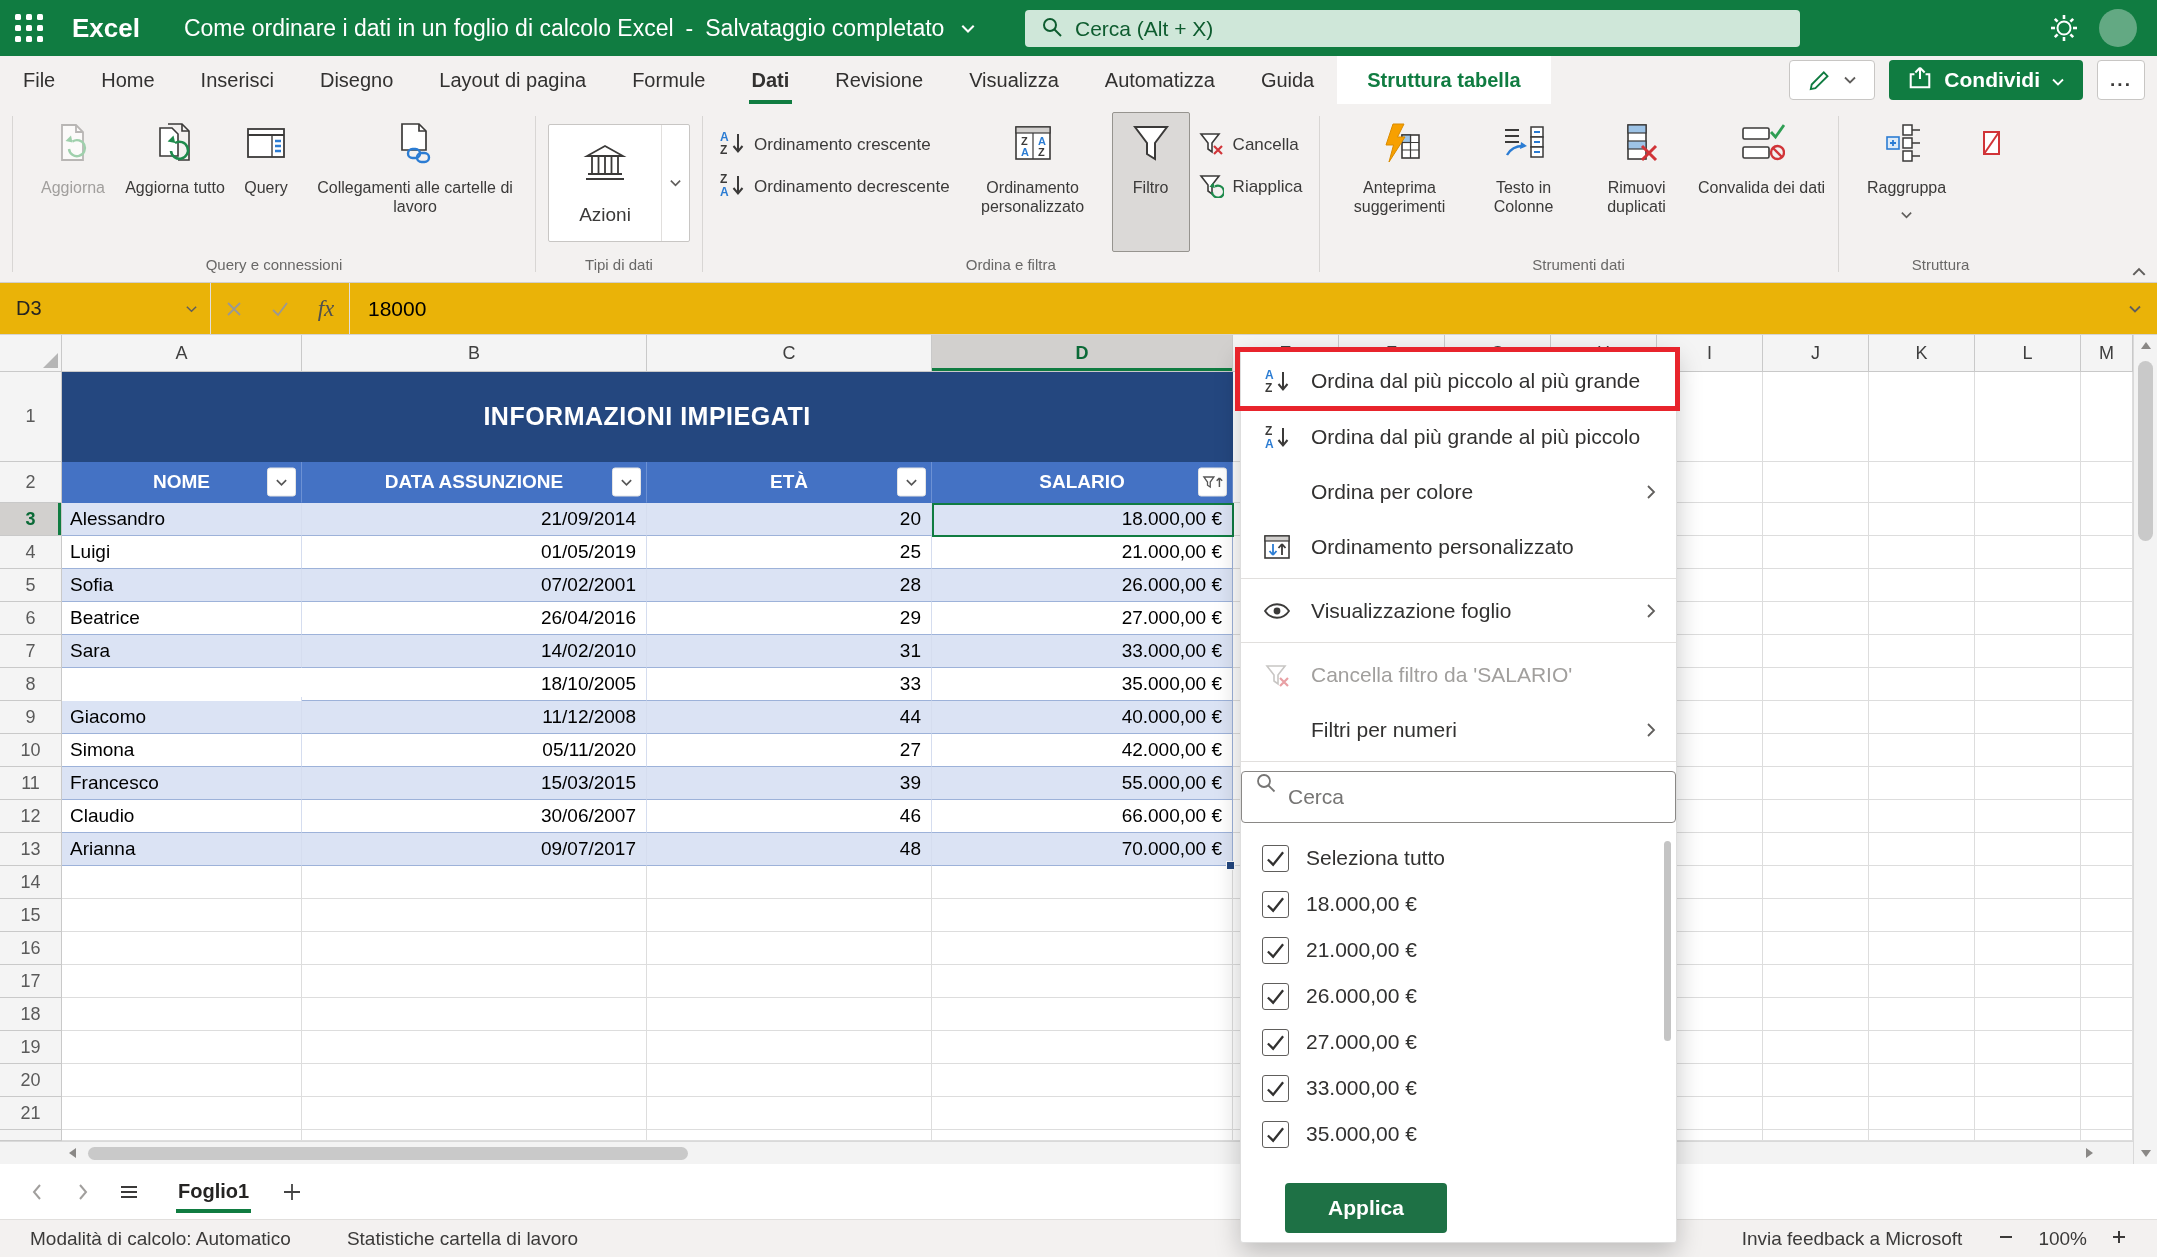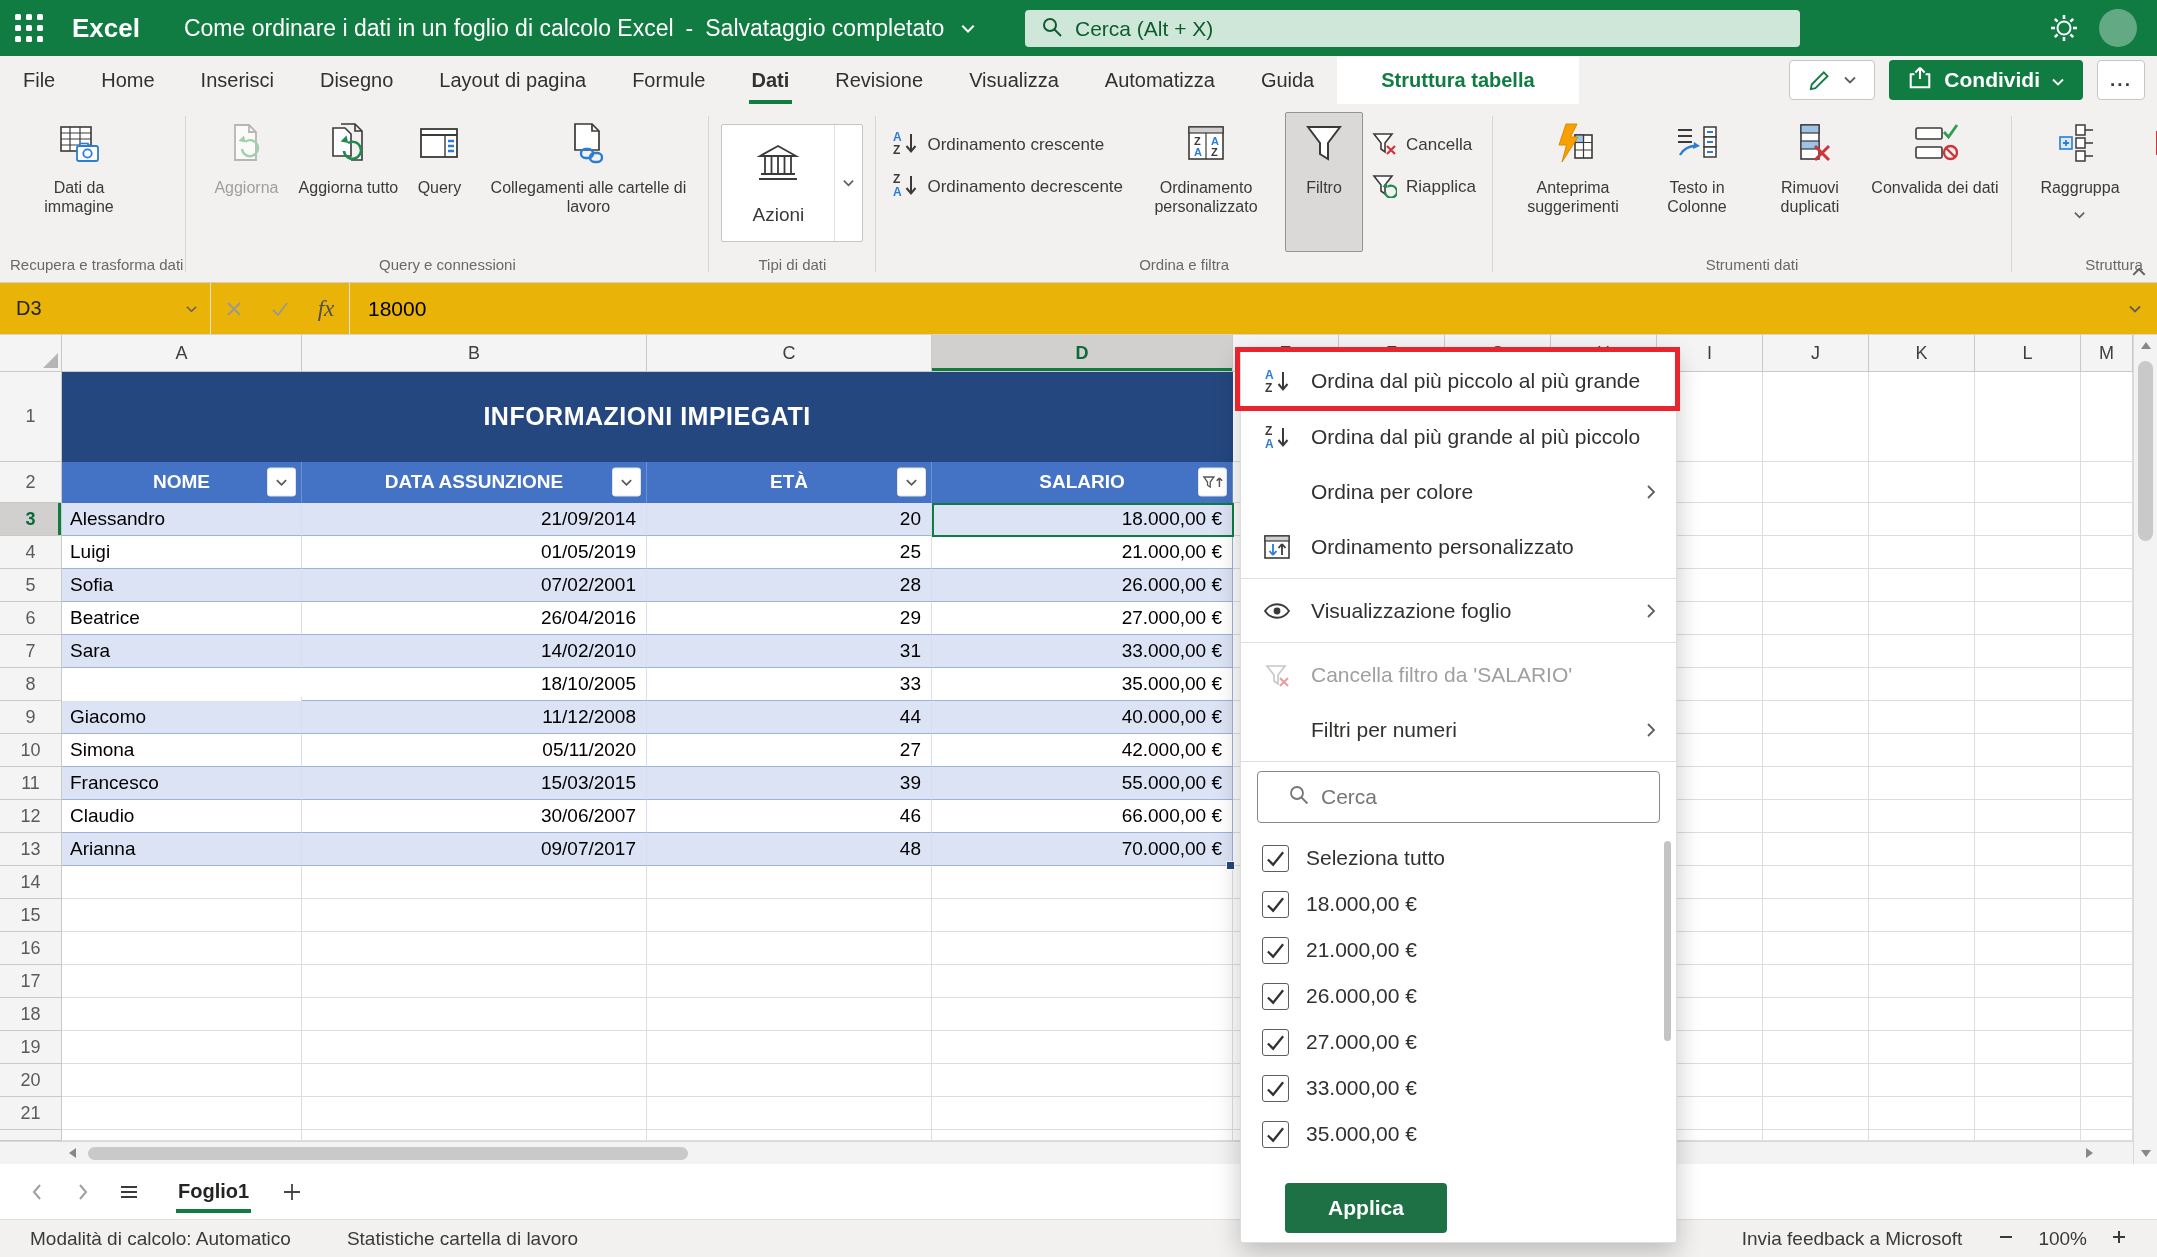--- a/index.html
+++ b/index.html
@@ -19,21 +19,21 @@
   .searchbox input{flex:1;background:transparent;border:none;outline:none;font-size:21px;color:#0E5C2F;font-family:inherit}
   .searchbox input::placeholder{color:#0E5C2F}
   .gear{position:absolute;right:78px;top:13px;cursor:pointer;display:flex}
   .avatar{position:absolute;right:20px;top:9px;width:38px;height:38px;border-radius:50%;background:rgba(255,255,255,.35)}
   
   .tabrow{position:absolute;top:56px;left:0;width:100%;height:48px;background:#F3F1F0;display:flex;align-items:stretch}
   #tabs{display:flex;align-items:stretch}
   .tab{padding:0 23px;display:flex;align-items:center;font-size:20px;color:#323130;position:relative;cursor:pointer;white-space:nowrap}
   .tab.active{font-weight:bold}
   .tab.active::after{content:"";position:absolute;left:20px;right:20px;bottom:0;height:4px;background:#107C41}
-  .tab.ctx{background:#fff;color:#107C41;font-weight:600;padding:0 44px}
+  .tab.ctx{background:#fff;color:#107C41;font-weight:600;padding:0 30px}
   .tabctrls{margin-left:auto;display:flex;align-items:center;gap:14px;padding-right:12px}
   .penbtn{width:86px;height:40px;background:#fff;border:1px solid #C8C6C4;border-radius:4px;display:flex;align-items:center;justify-content:center;gap:9px;cursor:pointer;color:#605E5C}
   .sharebtn{height:40px;background:#107C41;color:#fff;border-radius:4px;display:flex;align-items:center;gap:11px;padding:0 18px;font-size:21px;font-weight:600;cursor:pointer}
   .morebtn{width:48px;height:40px;background:#fff;border:1px solid #C8C6C4;border-radius:4px;display:flex;align-items:center;justify-content:center;cursor:pointer;color:#3B3A39;font-size:19px;letter-spacing:2px;font-weight:bold}
   
   .ribbon{position:absolute;top:104px;left:0;width:100%;height:179px;background:#F3F1F0;border-bottom:1px solid #D2D0CE;overflow:hidden}
   #ribbon-groups{display:flex;height:100%;padding-left:10px}
   .rgroup{display:flex;flex-direction:column;height:100%}
   .rbody{flex:1;display:flex;align-items:flex-start;padding:8px 10px 0;gap:4px}
   .rglabel{height:28px;text-align:center;font-size:15px;color:#696867;line-height:22px;white-space:nowrap}
@@ -105,21 +105,21 @@
   .zoomctl{display:flex;align-items:center;gap:24px}
   
   .fmenu{position:absolute;left:1240px;top:348px;width:437px;height:895px;background:#fff;border:1px solid #DEDEDE;border-radius:3px;
          box-shadow:0 10px 26px rgba(0,0,0,.22);z-index:20;padding-top:4px}
   .mitem{height:55px;display:flex;align-items:center;padding:0 18px;gap:16px;font-size:21px;color:#323130;cursor:pointer}
   .mitem.first{height:56px}
   .mitem.disabled{color:#A19F9D;cursor:default}
   .mic{width:36px;display:flex;justify-content:center;flex:none}
   .sub{margin-left:auto;color:#605E5C;display:flex}
   .mdiv{height:1px;background:#E1DFDD;margin:4px 0}
-  .msearch{margin:9px 16px 0;height:52px;border:1px solid #8A8886;border-radius:4px;display:flex;align-items:center;padding:0 30px;gap:11px;color:#605E5C}
+  .msearch{margin:9px 0 0;height:52px;border:1px solid #8A8886;border-radius:4px;display:flex;padding:0 13px;gap:11px;color:#605E5C}
   .msearch input{flex:1;border:none;outline:none;font-size:21px;color:#323130;font-family:inherit}
   .msearch input::placeholder{color:#767574}
   .mlist{margin-top:12px}
   .mrow{height:46px;display:flex;align-items:center;gap:17px;padding:0 21px;font-size:21px;color:#323130;cursor:pointer}
   .cbx{width:27px;height:27px;border:1.5px solid #605E5C;border-radius:3px;background:#fff;display:flex;align-items:center;justify-content:center;flex:none}
   .mscroll{position:absolute;right:5px;top:492px;width:7px;height:200px;background:#C4C4C4;border-radius:4px;cursor:pointer}
   .applybtn{margin:26px 0 0 44px;width:162px;height:50px;background:#1E7145;color:#fff;font-size:21px;font-weight:600;border:none;border-radius:4px;
             display:flex;align-items:center;justify-content:center;cursor:pointer;font-family:inherit}
   .redbox{position:absolute;left:1235px;top:347px;width:445px;height:64px;border:5px solid #E8242C;z-index:30;pointer-events:none}
 </style>
@@ -215,35 +215,20 @@
             </svg></span>
       </div>
       <div class="morebtn">
         <span>...</span>
       </div>
     </div>
   </nav>
 
   <section class="ribbon">
     <div id="ribbon-groups">
-        <div class="rgroup">
-          <div class="rbody">
-            <div class="rbtn-big" style="width: 118px;">
-              <span class="icn"><svg width="46" height="46" viewBox="0 0 46 46">
-                  <rect x="5" y="7" width="30" height="24" fill="#fff" stroke="#3B3A39" stroke-width="1.6"></rect>
-                  <path d="M5 13 H35 M5 19 H35 M5 25 H35 M14 7 V31 M24 7 V31" stroke="#3B3A39" stroke-width="1.2" fill="none"></path>
-                  <rect x="24" y="23.5" width="8" height="5" fill="#fff" stroke="#2B7CD3" stroke-width="1.6"></rect>
-                  <rect x="21" y="26" width="21" height="15" rx="2" fill="#fff" stroke="#2B7CD3" stroke-width="1.8"></rect>
-                  <circle cx="31.5" cy="33.5" r="4.2" fill="none" stroke="#2B7CD3" stroke-width="1.8"></circle>
-                </svg></span>
-              <span class="lbl">Dati da immagine</span>
-            </div>
-          </div>
-          <div class="rglabel">Recupera e trasforma dati</div>
-        </div>
         <div class="rdiv"></div>
         <div class="rgroup">
           <div class="rbody">
             <div class="rbtn-big disabled" style="width: 96px;">
               <span class="icn"><svg width="46" height="46" viewBox="0 0 46 46">
                   <path d="M12 5 H26 L33 12 V40 H12 Z" fill="#FBFAF9" stroke="#B8B6B4" stroke-width="1.8"></path>
                   <path d="M26 5 V12 H33" fill="none" stroke="#B8B6B4" stroke-width="1.8"></path>
                   <path d="M19 29 a8 8 0 1 0 3.5 -7.5" fill="none" stroke="#9FD0AC" stroke-width="2.4"></path>
                   <path d="M21 15.5 l1.5 7 -7 -1.5 Z" fill="#9FD0AC"></path>
                 </svg></span>

